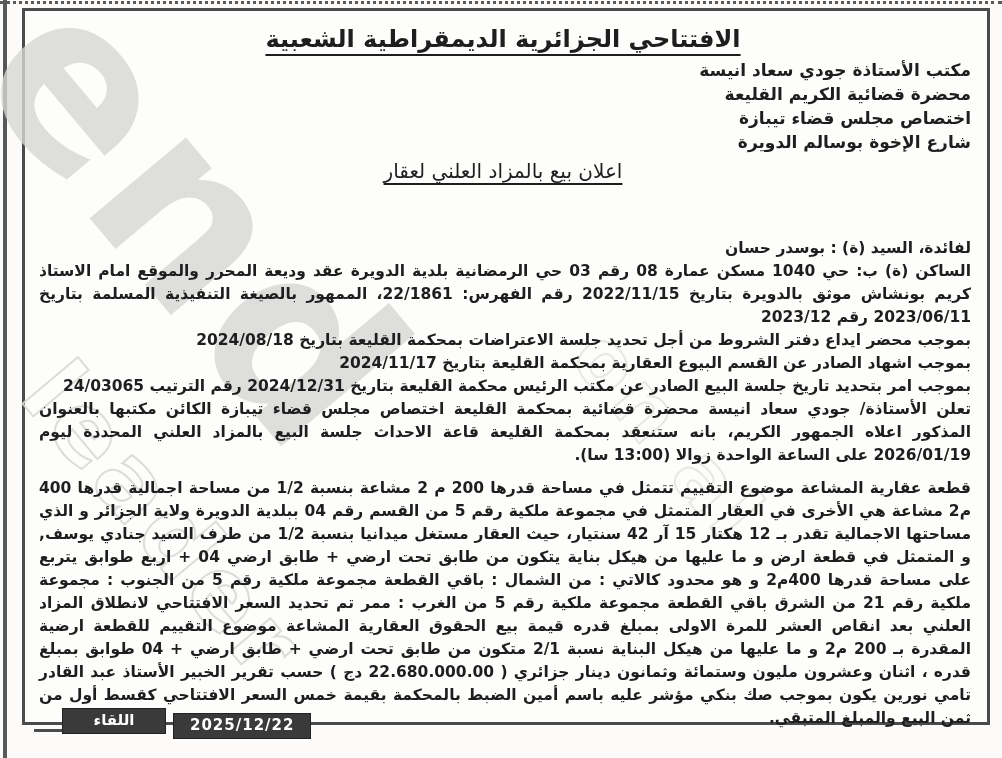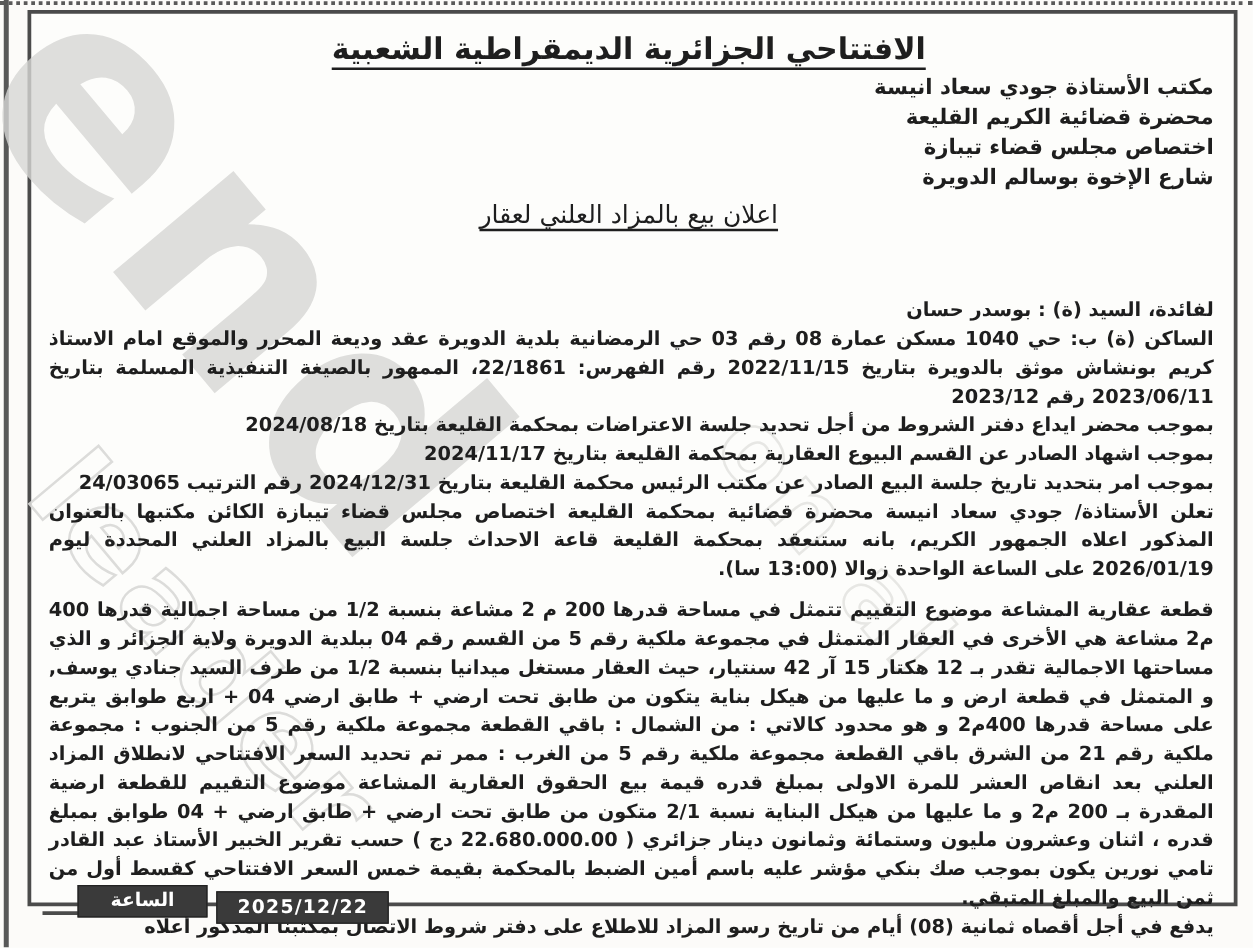--- a/index.html
+++ b/index.html
@@ -139,25 +139,24 @@
 
     <div class="doc-body">
       <p class="b-line">لفائدة، السيد (ة) : بوسدر حسان</p>
       <p class="b-para">الساكن (ة) ب: حي 1040 مسكن عمارة 08 رقم 03 حي الرمضانية بلدية الدويرة عقد وديعة المحرر والموقع امام الاستاذ كريم بونشاش موثق بالدويرة بتاريخ 2022/11/15 رقم الفهرس: 22/1861، الممهور بالصيغة التنفيذية المسلمة بتاريخ 2023/06/11 رقم 2023/12</p>
       <p class="b-line">بموجب محضر ايداع دفتر الشروط من أجل تحديد جلسة الاعتراضات بمحكمة القليعة بتاريخ 2024/08/18</p>
       <p class="b-line">بموجب اشهاد الصادر عن القسم البيوع العقارية بمحكمة القليعة بتاريخ 2024/11/17</p>
       <p class="b-line">بموجب امر بتحديد تاريخ جلسة البيع الصادر عن مكتب الرئيس محكمة القليعة بتاريخ 2024/12/31 رقم الترتيب 24/03065</p>
       <p class="b-para">تعلن الأستاذة/ جودي سعاد انيسة محضرة قضائية بمحكمة القليعة اختصاص مجلس قضاء تيبازة الكائن مكتبها بالعنوان المذكور اعلاه الجمهور الكريم، بانه ستنعقد بمحكمة القليعة قاعة الاحداث جلسة البيع بالمزاد العلني المحددة ليوم 2026/01/19 على الساعة الواحدة زوالا (13:00 سا).</p>
       <div class="gap-sm"></div>
       <p class="b-para">قطعة عقارية المشاعة موضوع التقييم تتمثل في مساحة قدرها 200 م 2 مشاعة بنسبة 1/2 من مساحة اجمالية قدرها 400 م2 مشاعة هي الأخرى في العقار المتمثل في مجموعة ملكية رقم 5 من القسم رقم 04 ببلدية الدويرة ولاية الجزائر و الذي مساحتها الاجمالية تقدر بـ 12 هكتار 15 آر 42 سنتيار، حيث العقار مستغل ميدانيا بنسبة 1/2 من طرف السيد جنادي يوسف, و المتمثل في قطعة ارض و ما عليها من هيكل بناية يتكون من طابق تحت ارضي + طابق ارضي 04 + اربع طوابق يتربع على مساحة قدرها 400م2 و هو محدود كالاتي : من الشمال : باقي القطعة مجموعة ملكية رقم 5 من الجنوب : مجموعة ملكية رقم 21 من الشرق باقي القطعة مجموعة ملكية رقم 5 من الغرب : ممر تم تحديد السعر الافتتاحي لانطلاق المزاد العلني بعد انقاص العشر للمرة الاولى بمبلغ قدره قيمة بيع الحقوق العقارية المشاعة موضوع التقييم للقطعة ارضية المقدرة بـ 200 م2 و ما عليها من هيكل البناية نسبة 2/1 متكون من طابق تحت ارضي + طابق ارضي + 04 طوابق بمبلغ قدره ، اثنان وعشرون مليون وستمائة وثمانون دينار جزائري ( 22.680.000.00 دج ) حسب تقرير الخبير الأستاذ عبد القادر تامي نورين يكون بموجب صك بنكي مؤشر عليه باسم أمين الضبط بالمحكمة بقيمة خمس السعر الافتتاحي كقسط أول من ثمن البيع والمبلغ المتبقي.</p>
-      <p class="b-line">يدفع في أجل أقصاه ثمانية (08) أيام من تاريخ رسو المزاد للاطلاع على دفتر شروط الاتصال بمكتبنا المذكور أعلاه</p>
     </div>
 
   </div>
 
   <div class="footer-stub"></div>
 
   <div class="footer-badges">
-    <span class="badge badge-source">الساعة</span>
+    <span class="badge badge-source">اللقاء</span>
     <span class="badge badge-date">2025/12/22</span>
   </div>
 
 </div>
 
 </body></html>

